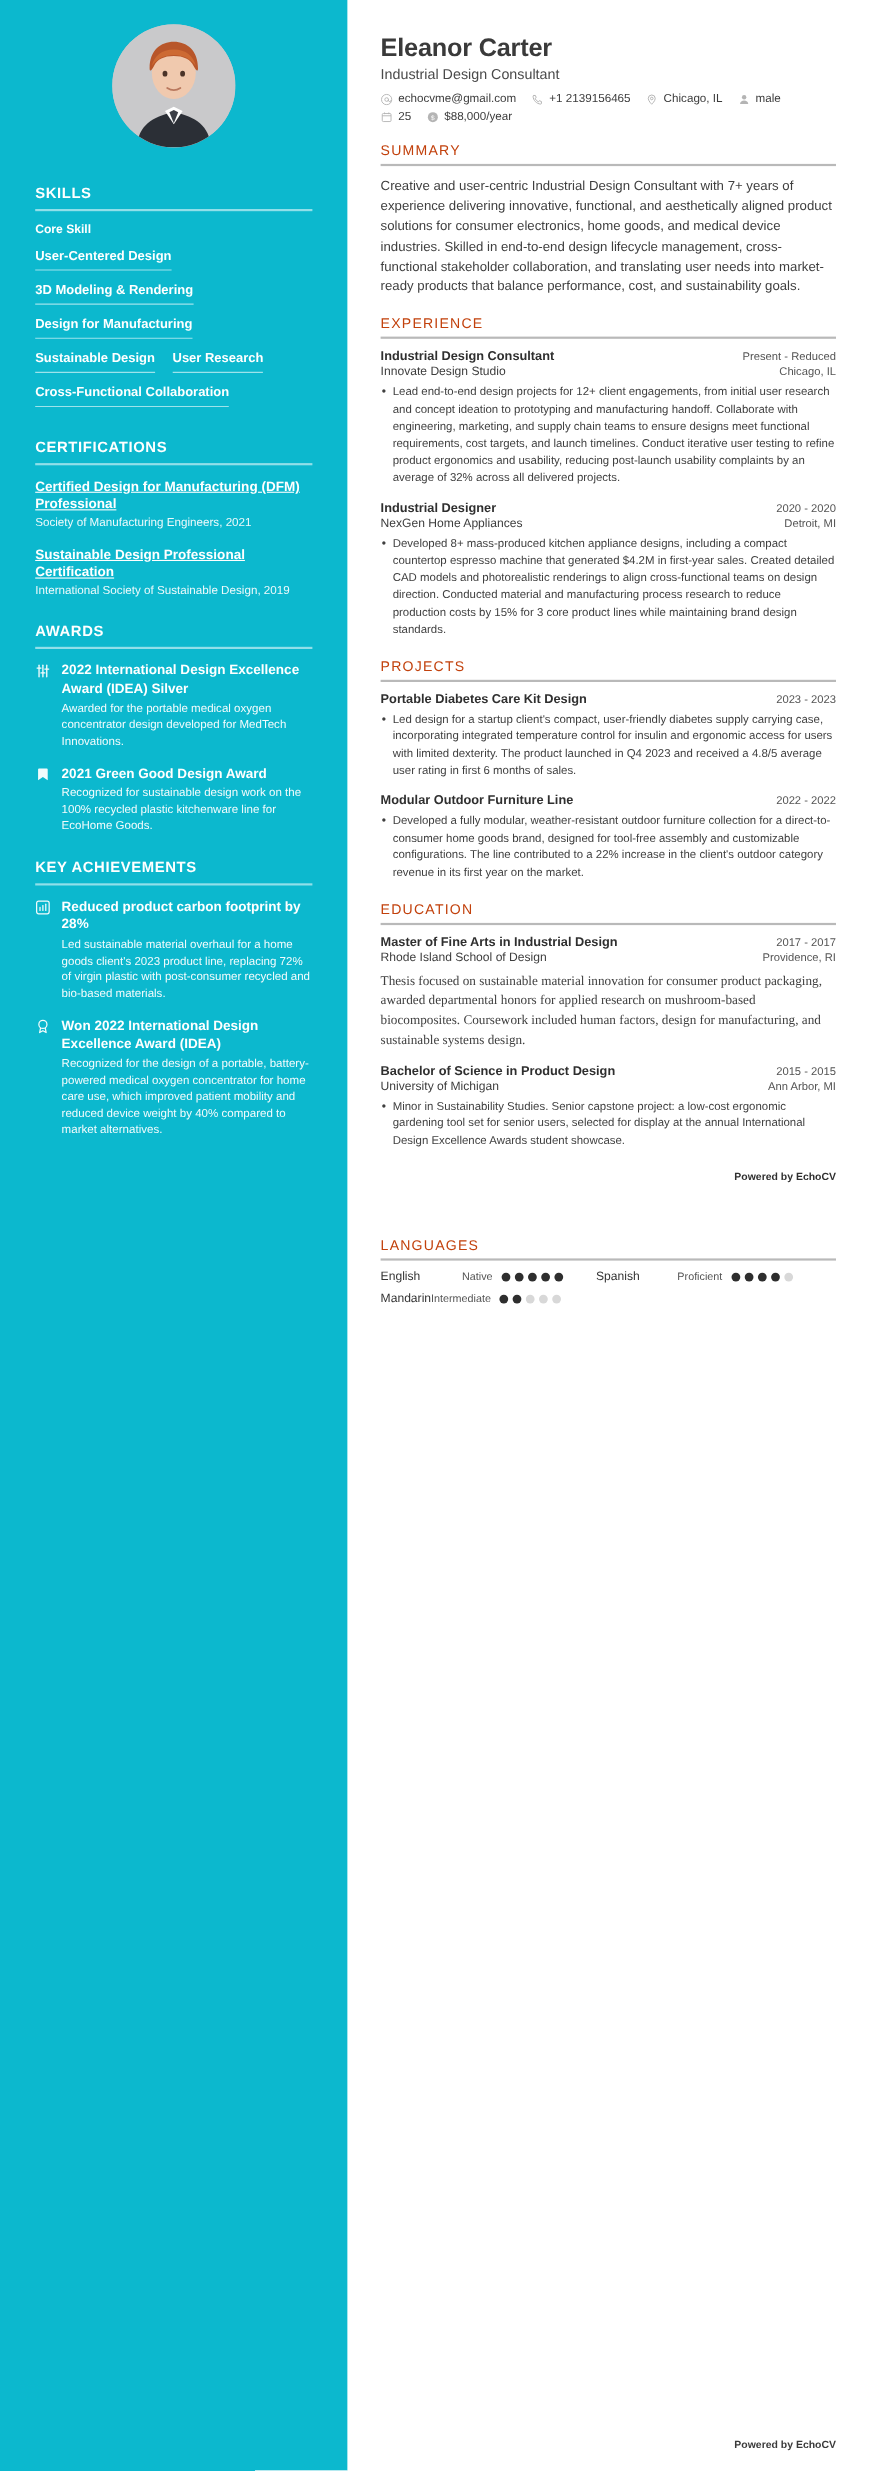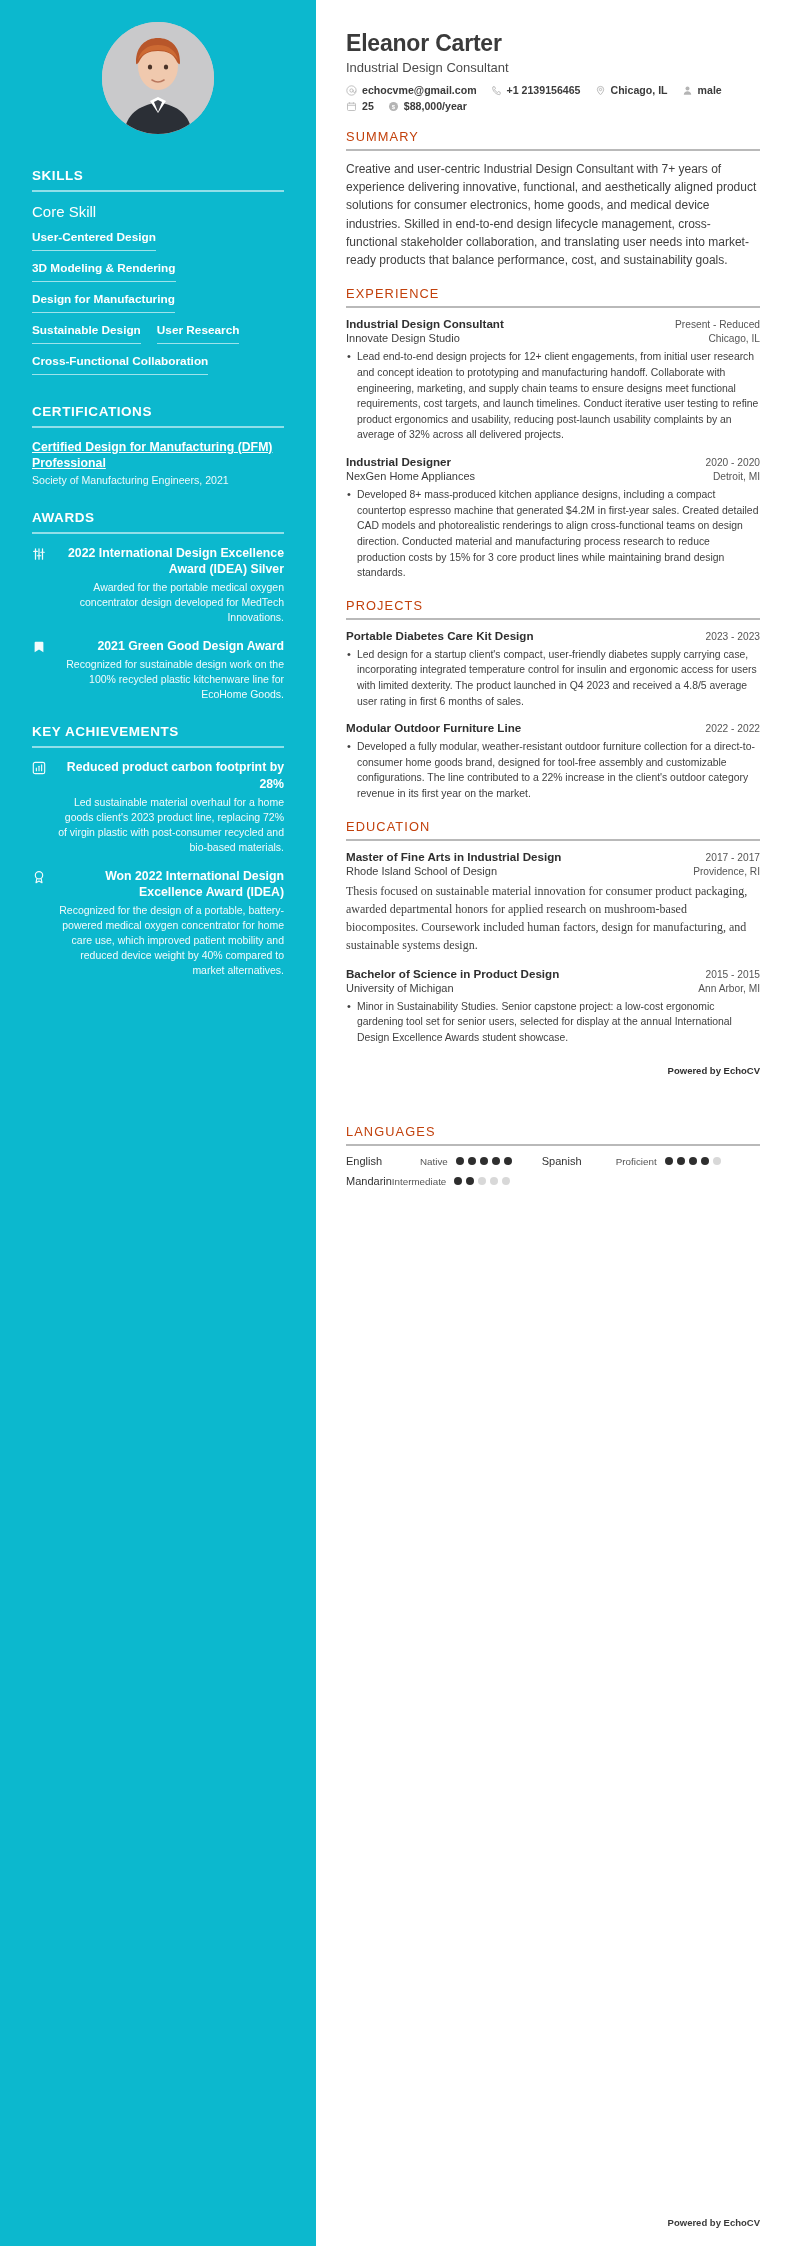--- a/index.html
+++ b/index.html
@@ -30,47 +30,47 @@
   .avatar svg { display:block; width:112px; height:112px; }
 
   .side-sec { margin-bottom:22px; }
   .side-h {
     font-size:13.5px; font-weight:700; letter-spacing:.55px;
     color:#ffffff; margin-bottom:7px;
   }
   .side-rule { height:2px; background:rgba(255,255,255,.55); margin-bottom:11px; }
 
   .skill-group { margin-bottom:2px; }
-  .skill-cat { font-size:15px; font-weight:400; color:#fff; margin-bottom:7px; }
+  .skill-cat { font-size:11px; font-weight:700; color:#fff; margin-bottom:7px; }
   .chips { display:flex; flex-wrap:wrap; gap:0 16px; }
   .chip {
     font-size:11.8px; font-weight:600; color:#ffffff;
     padding:3px 0 6px 0; margin-bottom:7px;
     border-bottom:1px solid rgba(255,255,255,.6);
   }
 
   .cert-item { margin-bottom:13px; }
   .cert-title { font-size:12.3px; font-weight:700; line-height:1.32; color:#fff;text-decoration:underline; }
   .cert-sub { font-size:10.6px; font-weight:400; line-height:1.35; color:rgba(255,255,255,.93); margin-top:2px; }
 
   .aw-item { display:flex; gap:9px; margin-bottom:13px; align-items:flex-start; }
   .aw-ico { flex:0 0 15px; margin-top:2px; opacity:.95; }
   .aw-ico svg { display:block; }
-  .aw-body { flex:1 1 auto;text-align:right; }
+  .aw-body { flex:1 1 auto; }
   .aw-title { font-size:12.3px; font-weight:700; line-height:1.33; color:#fff; }
   .aw-desc { font-size:10.5px; line-height:1.42; color:rgba(255,255,255,.95); margin-top:3px; }
 
   
   .main { flex:1 1 auto; padding:30px 34px 0 30px; background:#fff; position:relative; }
   .name { font-size:23px; font-weight:700; color:#3a3a3a; letter-spacing:-.2px; }
   .role { font-size:13px; font-weight:400; color:#4a4a4a; margin-top:3px; }
 
   .contacts { margin-top:9px; }
   .crow { display:flex; flex-wrap:wrap; align-items:center; gap:0 14px; margin-bottom:4px; }
-  .citem { display:flex; align-items:center; gap:5px; font-size:10.6px; font-weight:700; color:#3b3b3b; }
+  .citem { display:flex; align-items:center; gap:5px; font-size:10.6px; font-weight:400; color:#3b3b3b; }
   .citem .ci { width:11px; height:11px; display:inline-block; color:#b4b4b4; }
   .citem .ci svg { display:block; }
 
   .sec { margin-top:17px; }
   .sec-h { font-size:12.8px; font-weight:400; letter-spacing:1.1px; color:#c2410c; text-transform:uppercase; }
   .sec-rule { height:2px; background:#b9b9b9; margin-top:5px; margin-bottom:9px; }
 
   .summary { font-size:12px; line-height:1.52; color:#3f3f3f; text-align:left; }
 
   .entry { margin-bottom:12px; }
@@ -141,20 +141,24 @@
       </div>
     </section>
 
     <section class="side-sec">
       <div class="side-h">CERTIFICATIONS</div>
       <div class="side-rule"></div>
       <div class="cert-item">
         <div class="cert-title">Certified Design for Manufacturing (DFM) Professional</div>
         <div class="cert-sub">Society of Manufacturing Engineers, 2021</div>
       </div>
+      <div class="cert-item">
+        <div class="cert-title">Sustainable Design Professional Certification</div>
+        <div class="cert-sub">International Society of Sustainable Design, 2019</div>
+      </div>
     </section>
 
     <section class="side-sec">
       <div class="side-h">AWARDS</div>
       <div class="side-rule"></div>
 
       <div class="aw-item">
         <span class="aw-ico">
           <svg width="14" height="14" viewBox="0 0 16 16" fill="none" stroke="#ffffff" stroke-width="1.4" stroke-linecap="round">
             <line x1="4" y1="2" x2="4" y2="14"></line>

